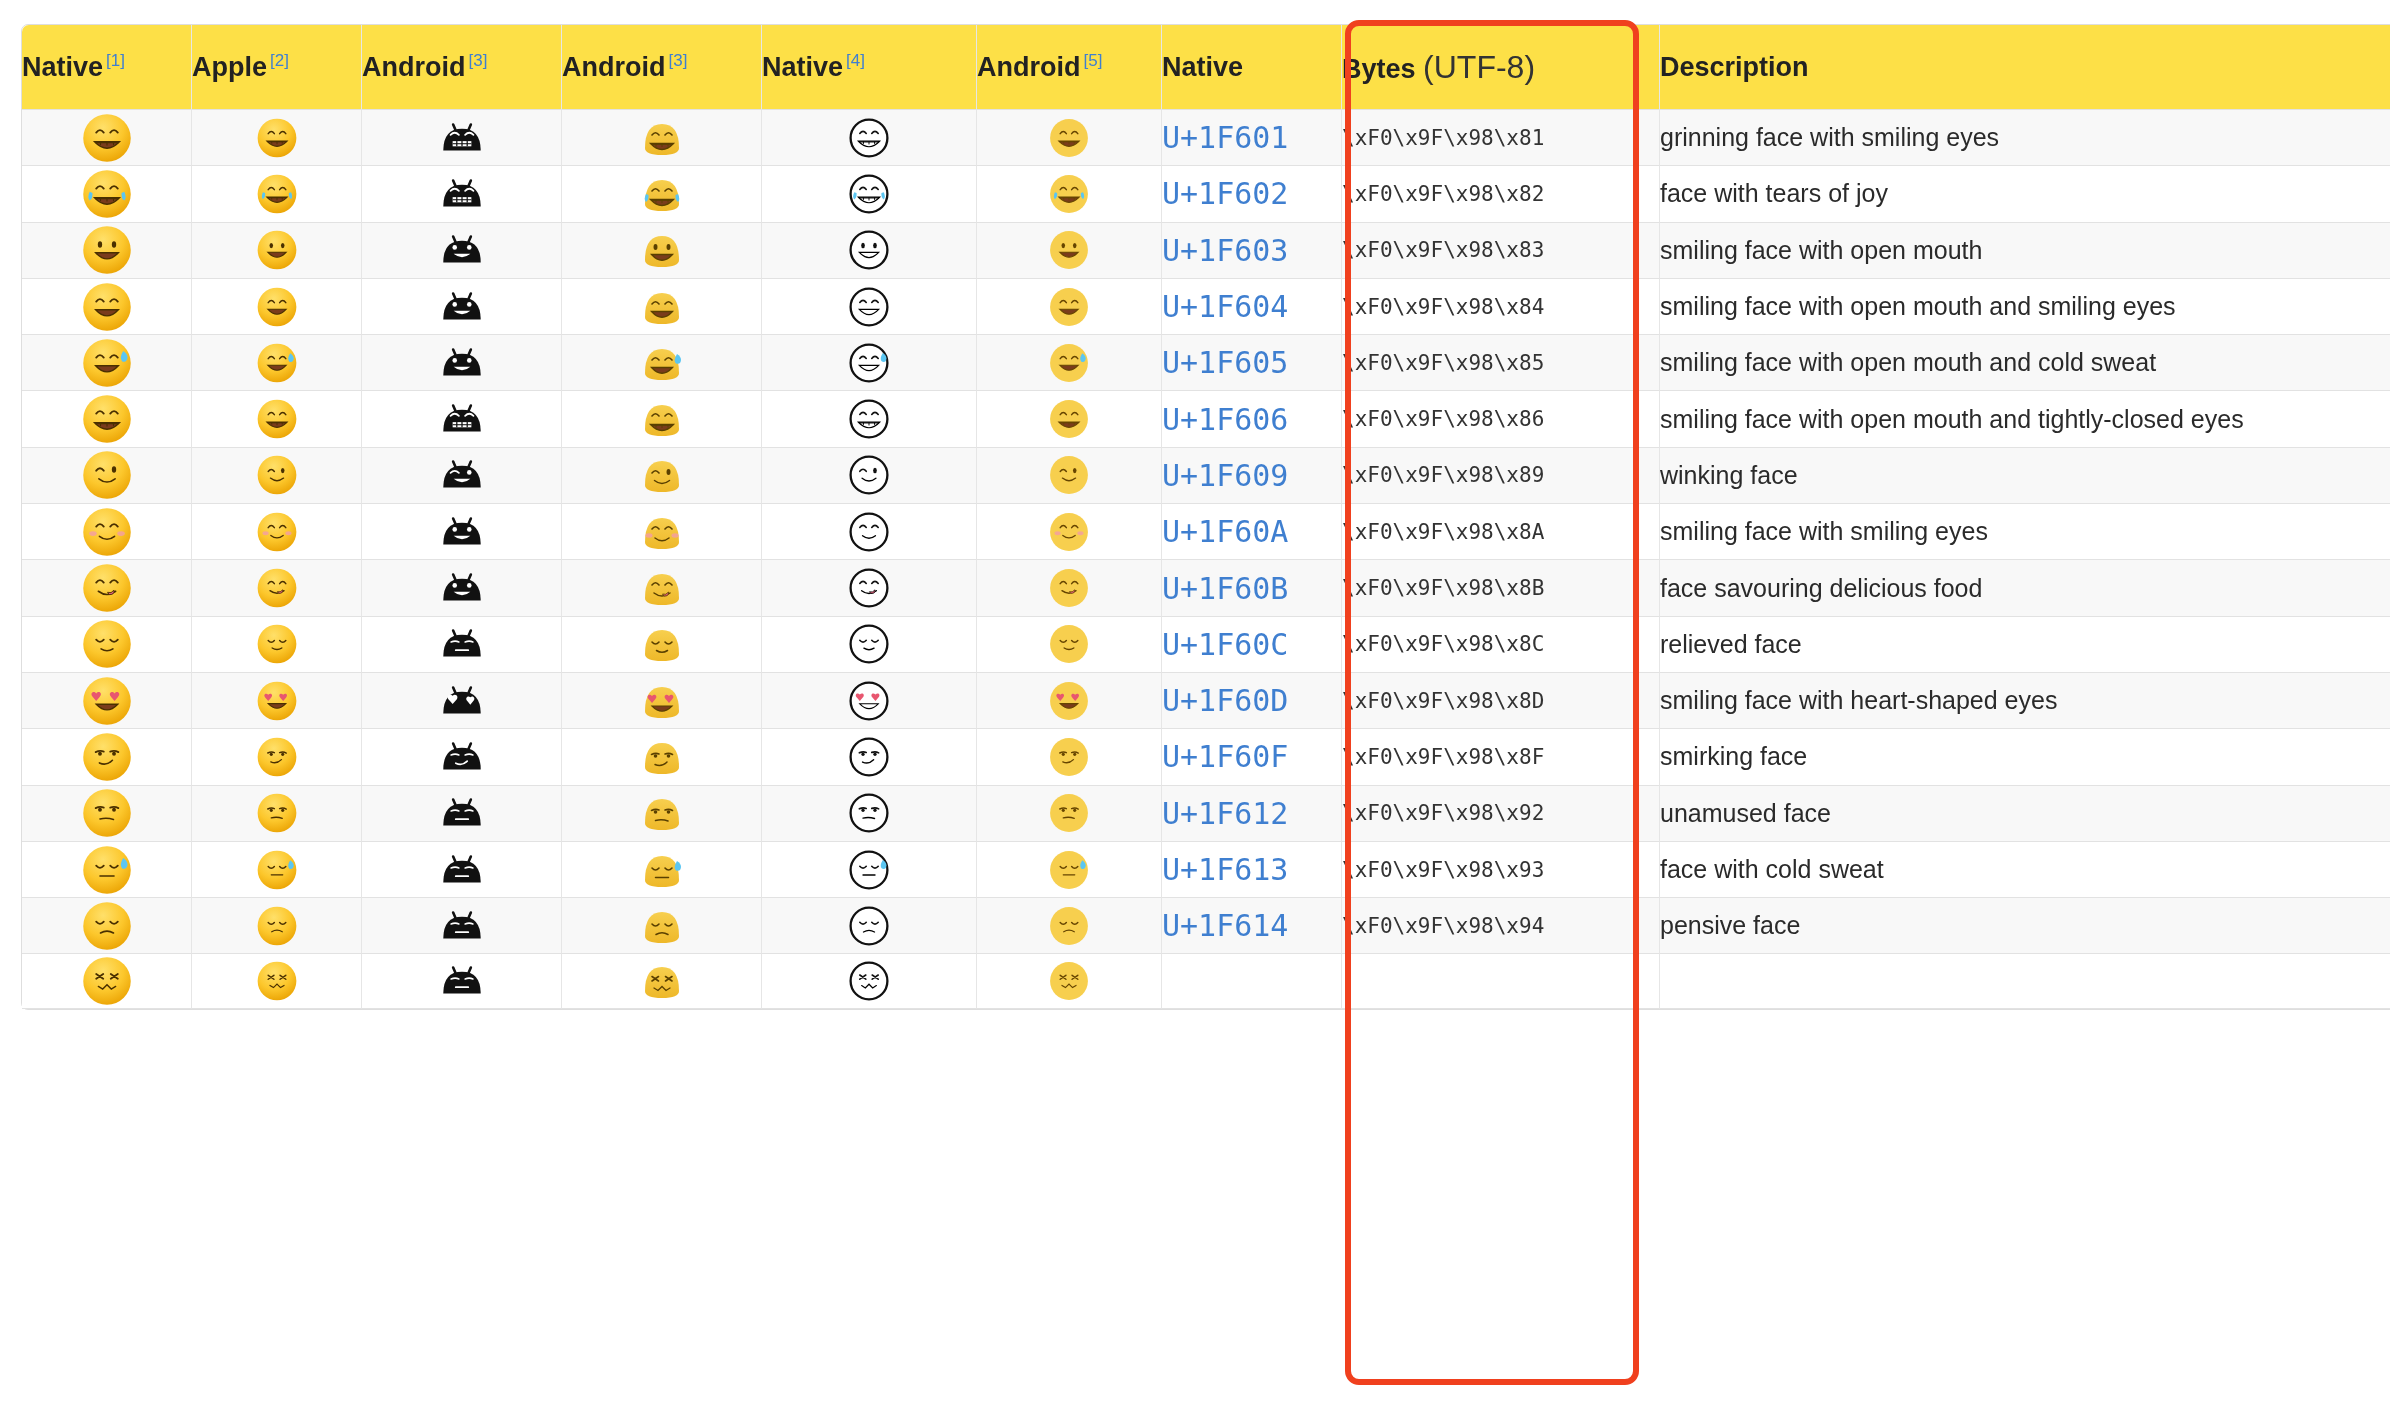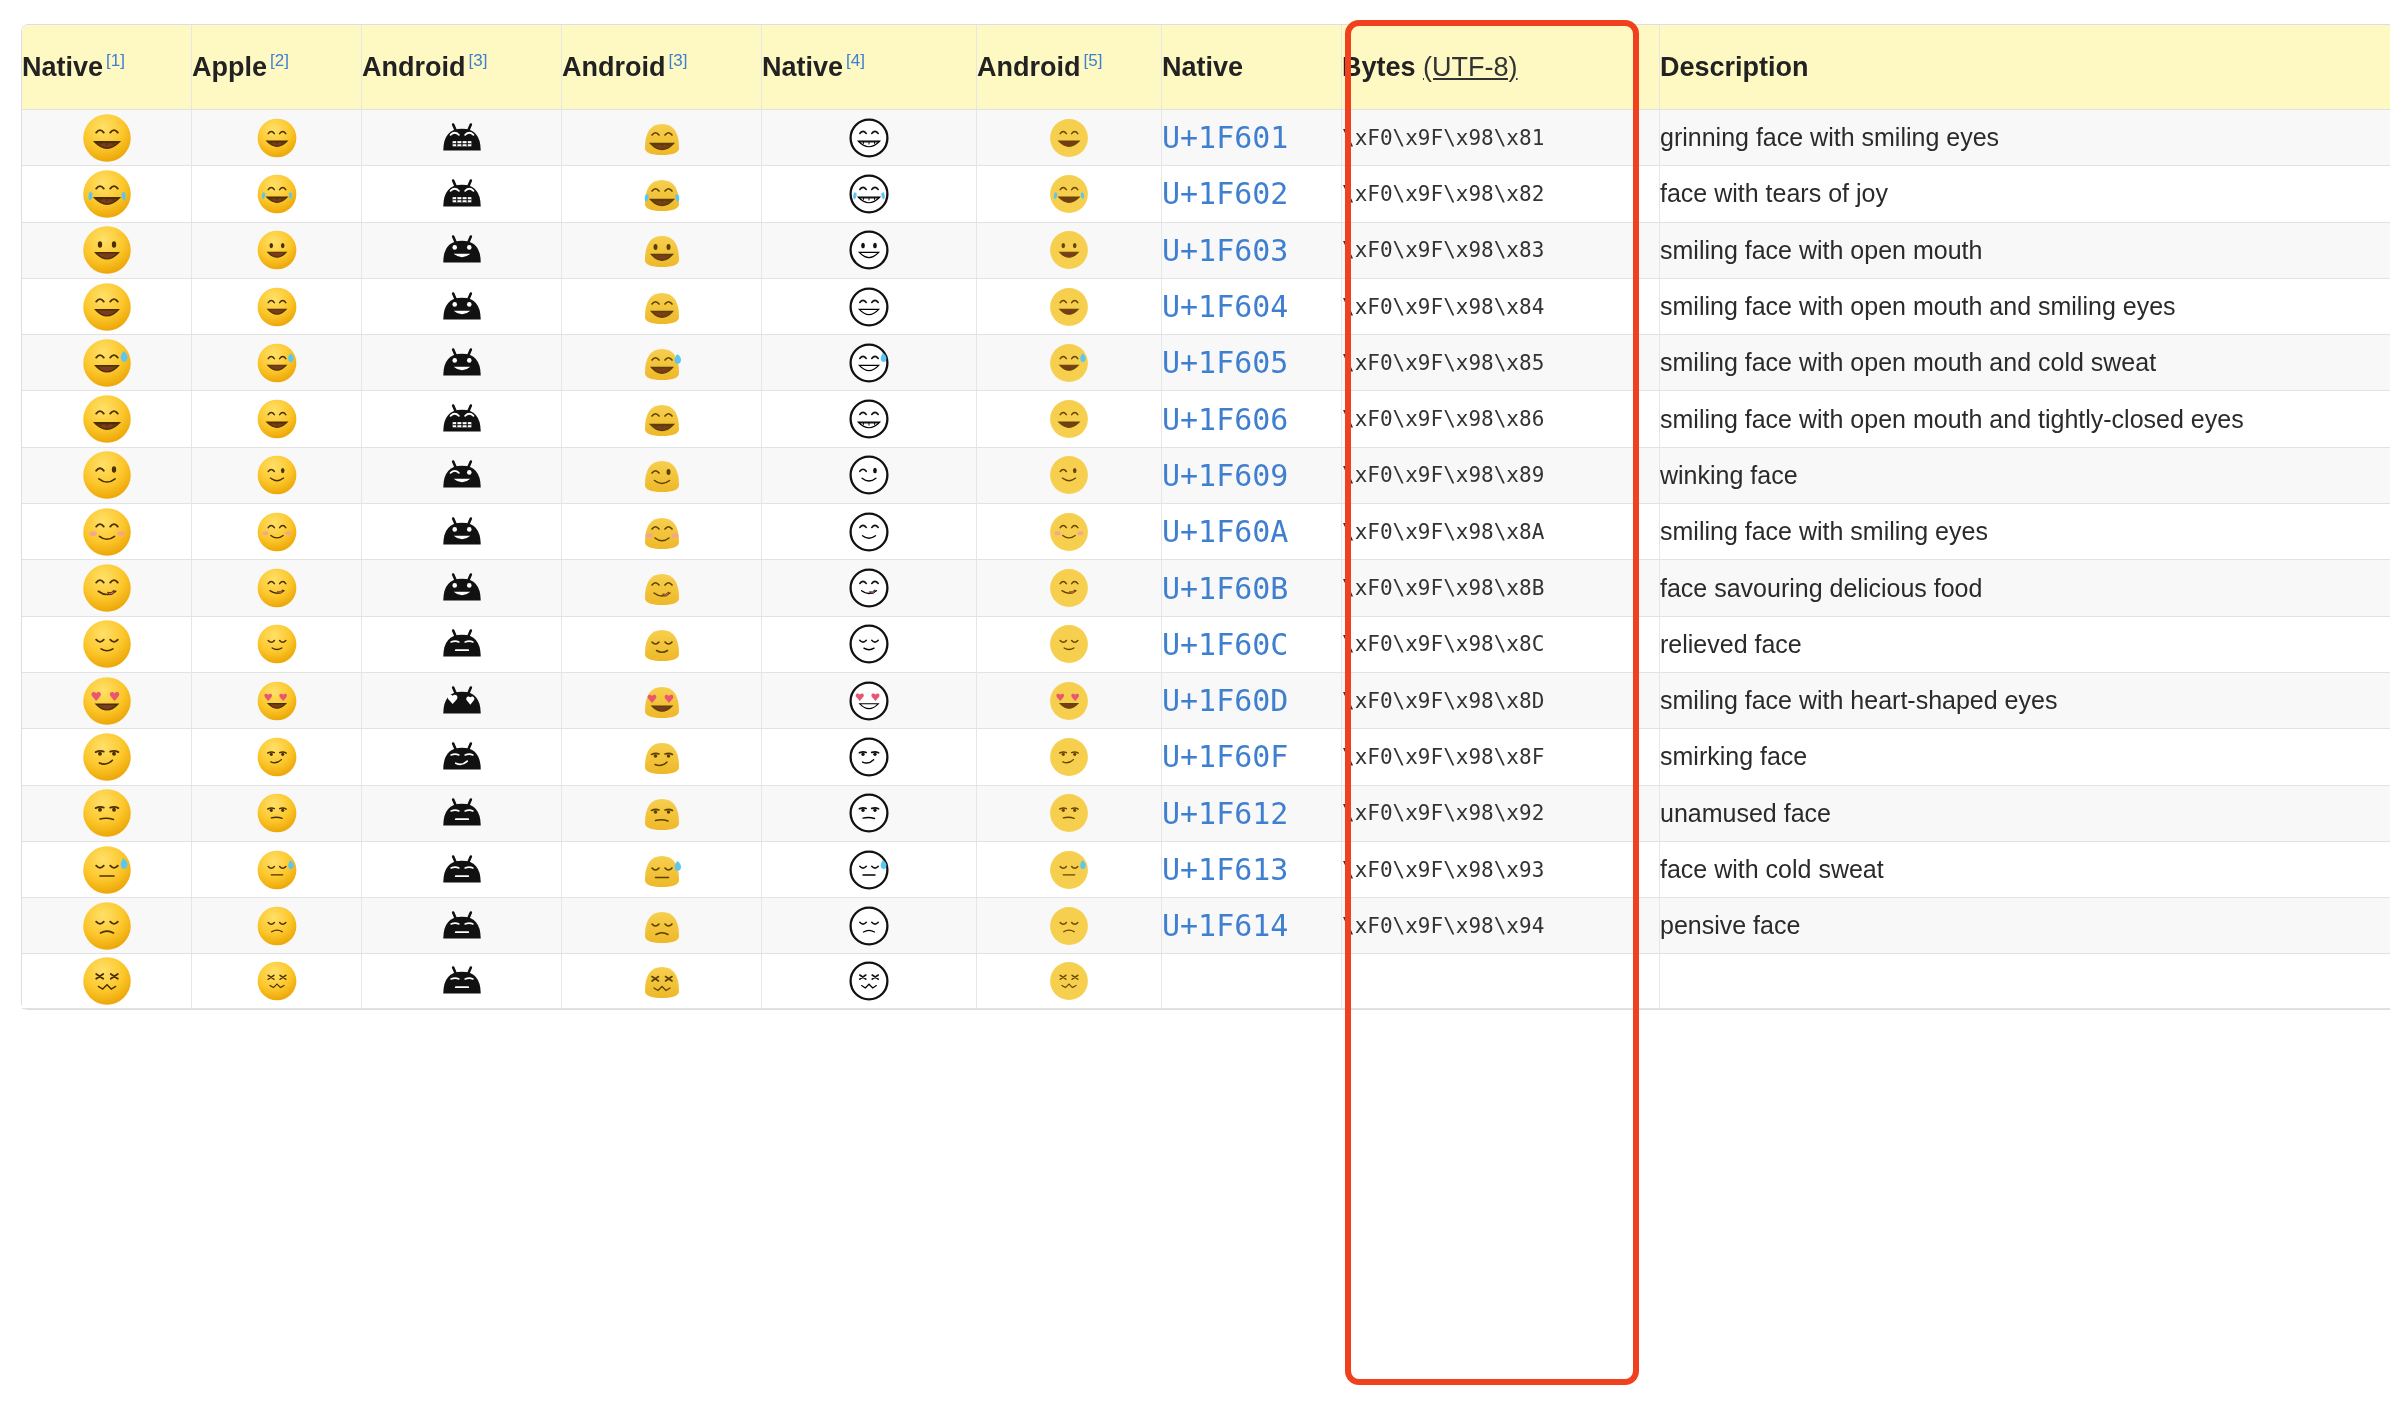--- a/index.html
+++ b/index.html
@@ -36,41 +36,40 @@
     border-right: 1px solid #e6e6e6;
     border-bottom: 1px solid #e2e2e2;
     padding: 0;
     vertical-align: middle;
   }
   table.emoji-table th:last-child,
   table.emoji-table td:last-child { border-right: none; }
 
   thead th {
     height: 85px;
-    background: #fef9c3;
+    background: #fde047;
     text-align: left;
     font-size: 27px;
     font-weight: bold;
     color: #222222;
     padding-left: 21px;
     white-space: nowrap;
     border-bottom: 1px solid #e2e2e2;
   }
   thead th .sup {
     font-size: 17px;
     font-weight: normal;
     color: #3f7fd0;
     vertical-align: super;
     margin-left: 3px;
   }
   thead th .sub-label {
-    font-size: 27px;
+    font-size: 32px;
     font-weight: normal;
     color: #333;
-    text-decoration: underline;
   }
   thead th:first-child { border-top-left-radius: 7px; }
   thead th:last-child  { border-top-right-radius: 7px; }
 
   tbody tr { height: 56.3px; }
   tbody tr.odd  td { background: #f8f8f8; }
   tbody tr.even td { background: #ffffff; }
 
   td.cell-emoji { text-align: center; }
   td.cell-unicode {

